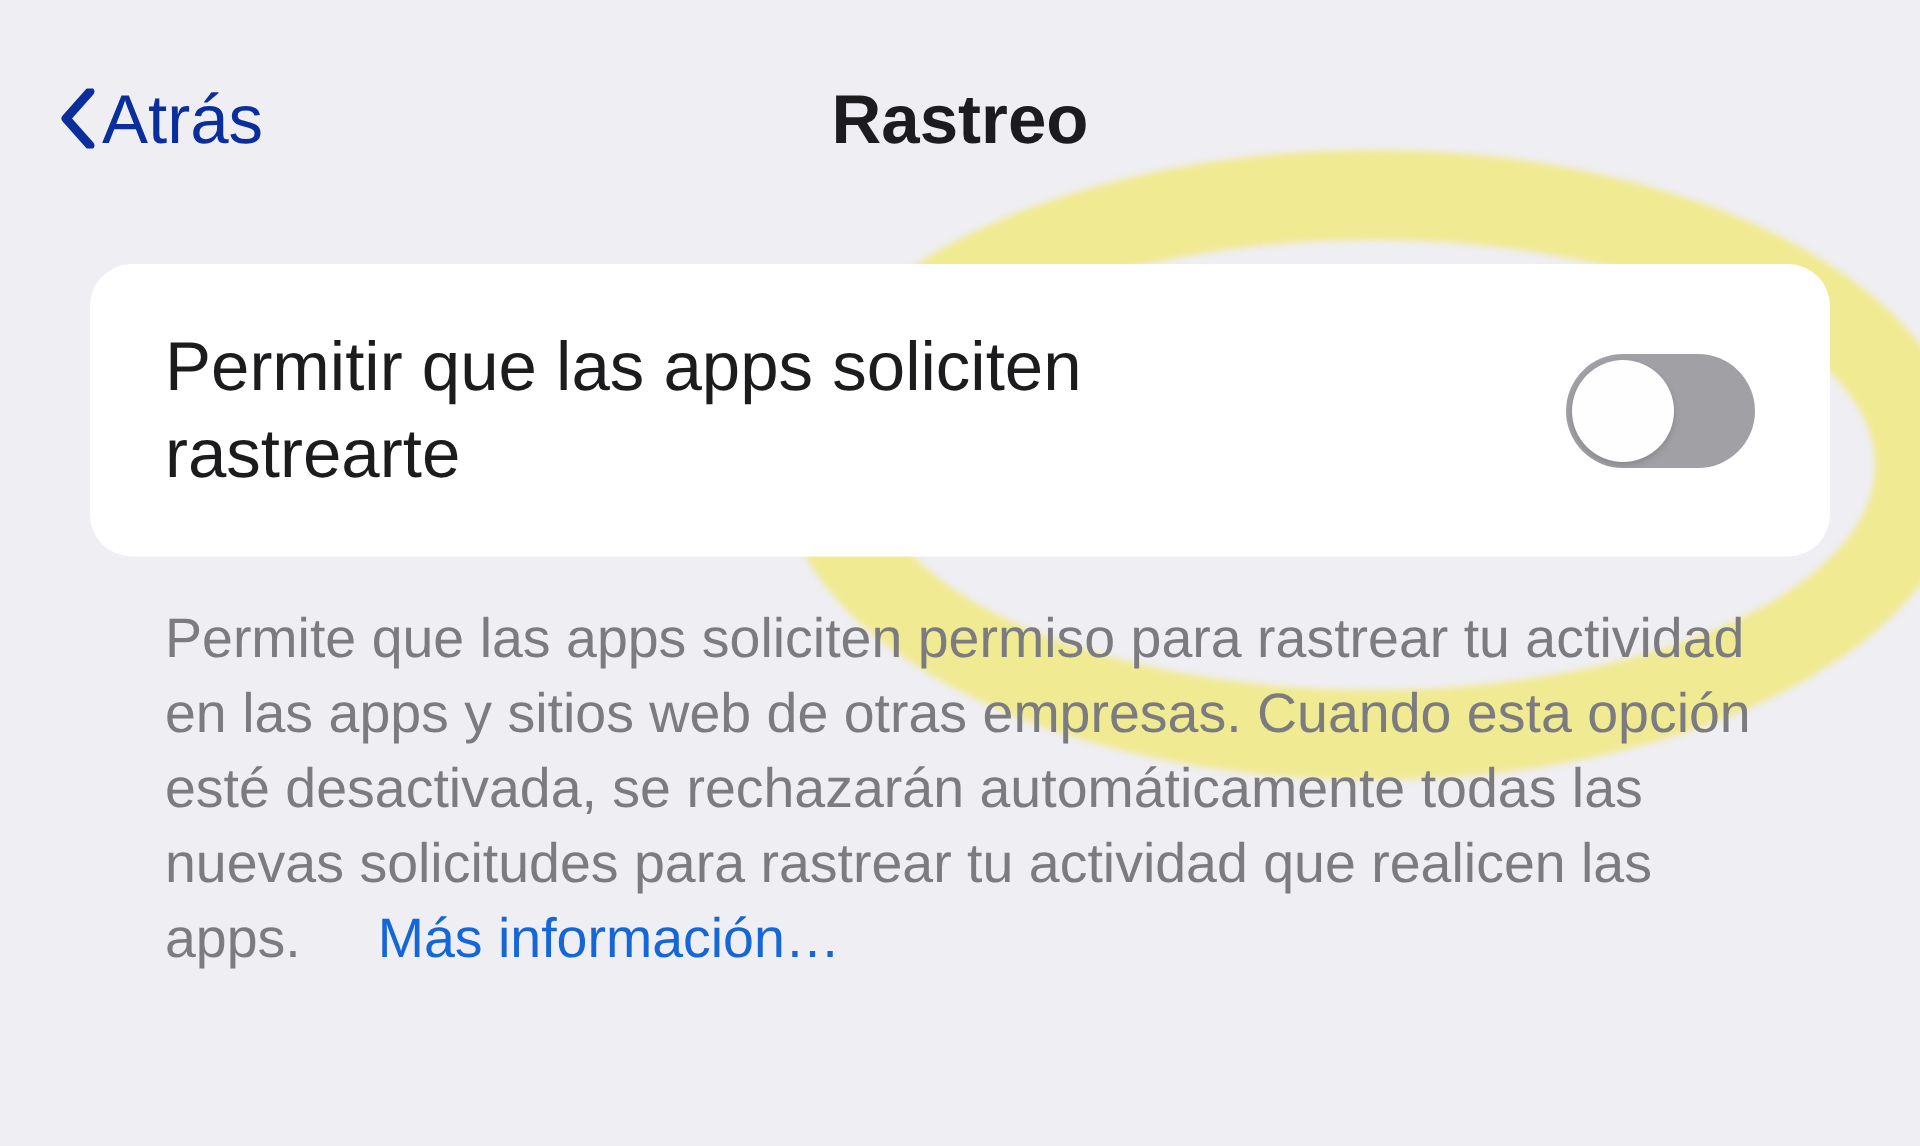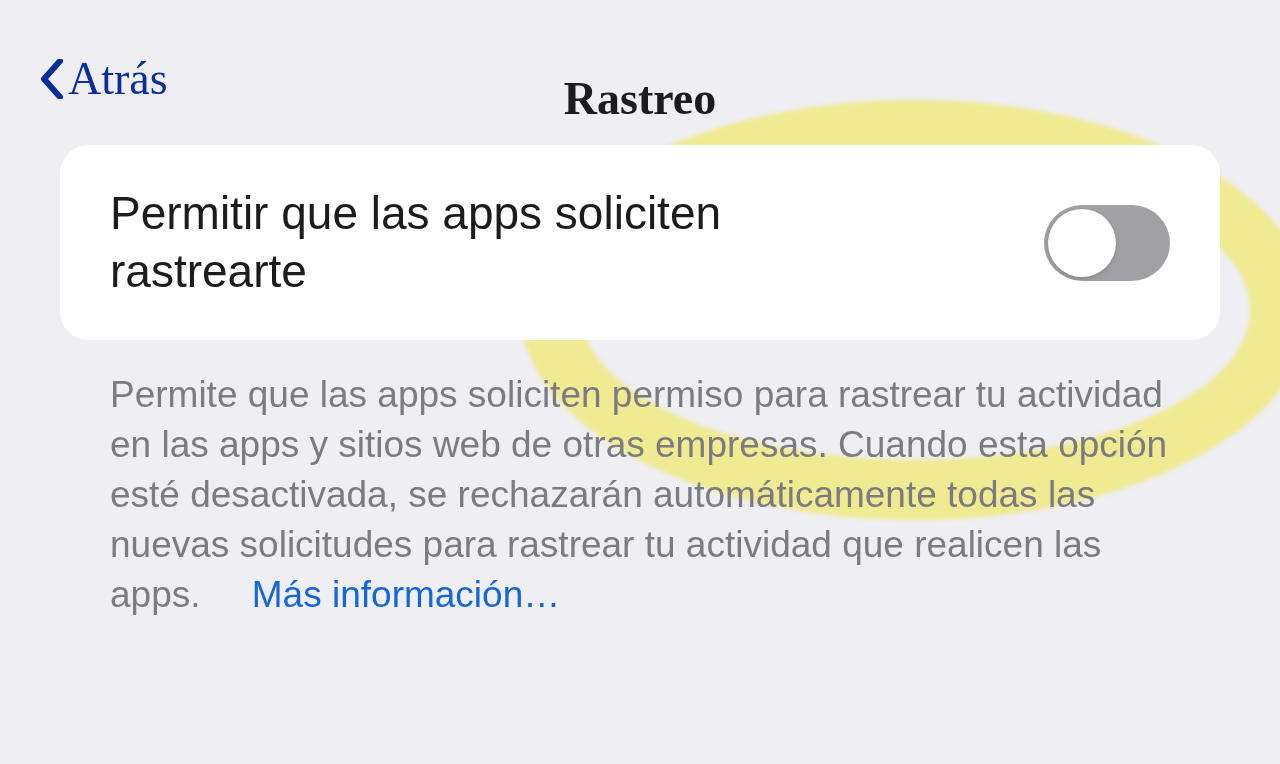--- a/index.html
+++ b/index.html
@@ -18,25 +18,24 @@
       width: 790px;
       height: 420px;
       border: 60px solid rgba(241, 232, 106, 0.7);
       border-radius: 50%;
       pointer-events: none;
       z-index: 1;
       filter: blur(2px);
     }
     .header {
       display: flex;
-      align-items: center;
+      align-items: flex-end;
       padding: 52px 28px 40px 40px;
       position: relative;
       z-index: 2;
-      font-family: Liberation Serif, serif;
     }
     .back {
       display: flex;
       align-items: center;
       gap: 4px;
       color: #0a2f9c;
       font-size: 46px;
       cursor: pointer;
     }
     .chevron-left {
@@ -60,20 +59,21 @@
       z-index: 2;
     }
     .card {
       background: #ffffff;
       border-radius: 28px;
       padding: 40px 50px;
       display: flex;
       align-items: center;
       justify-content: space-between;
       gap: 40px;
+      margin-top: 30px;
     }
     .card-label {
       font-size: 46px;
       font-weight: 400;
       color: #1c1c1e;
       line-height: 1.25;
       max-width: 620px;
     }
     .toggle {
       width: 126px;

